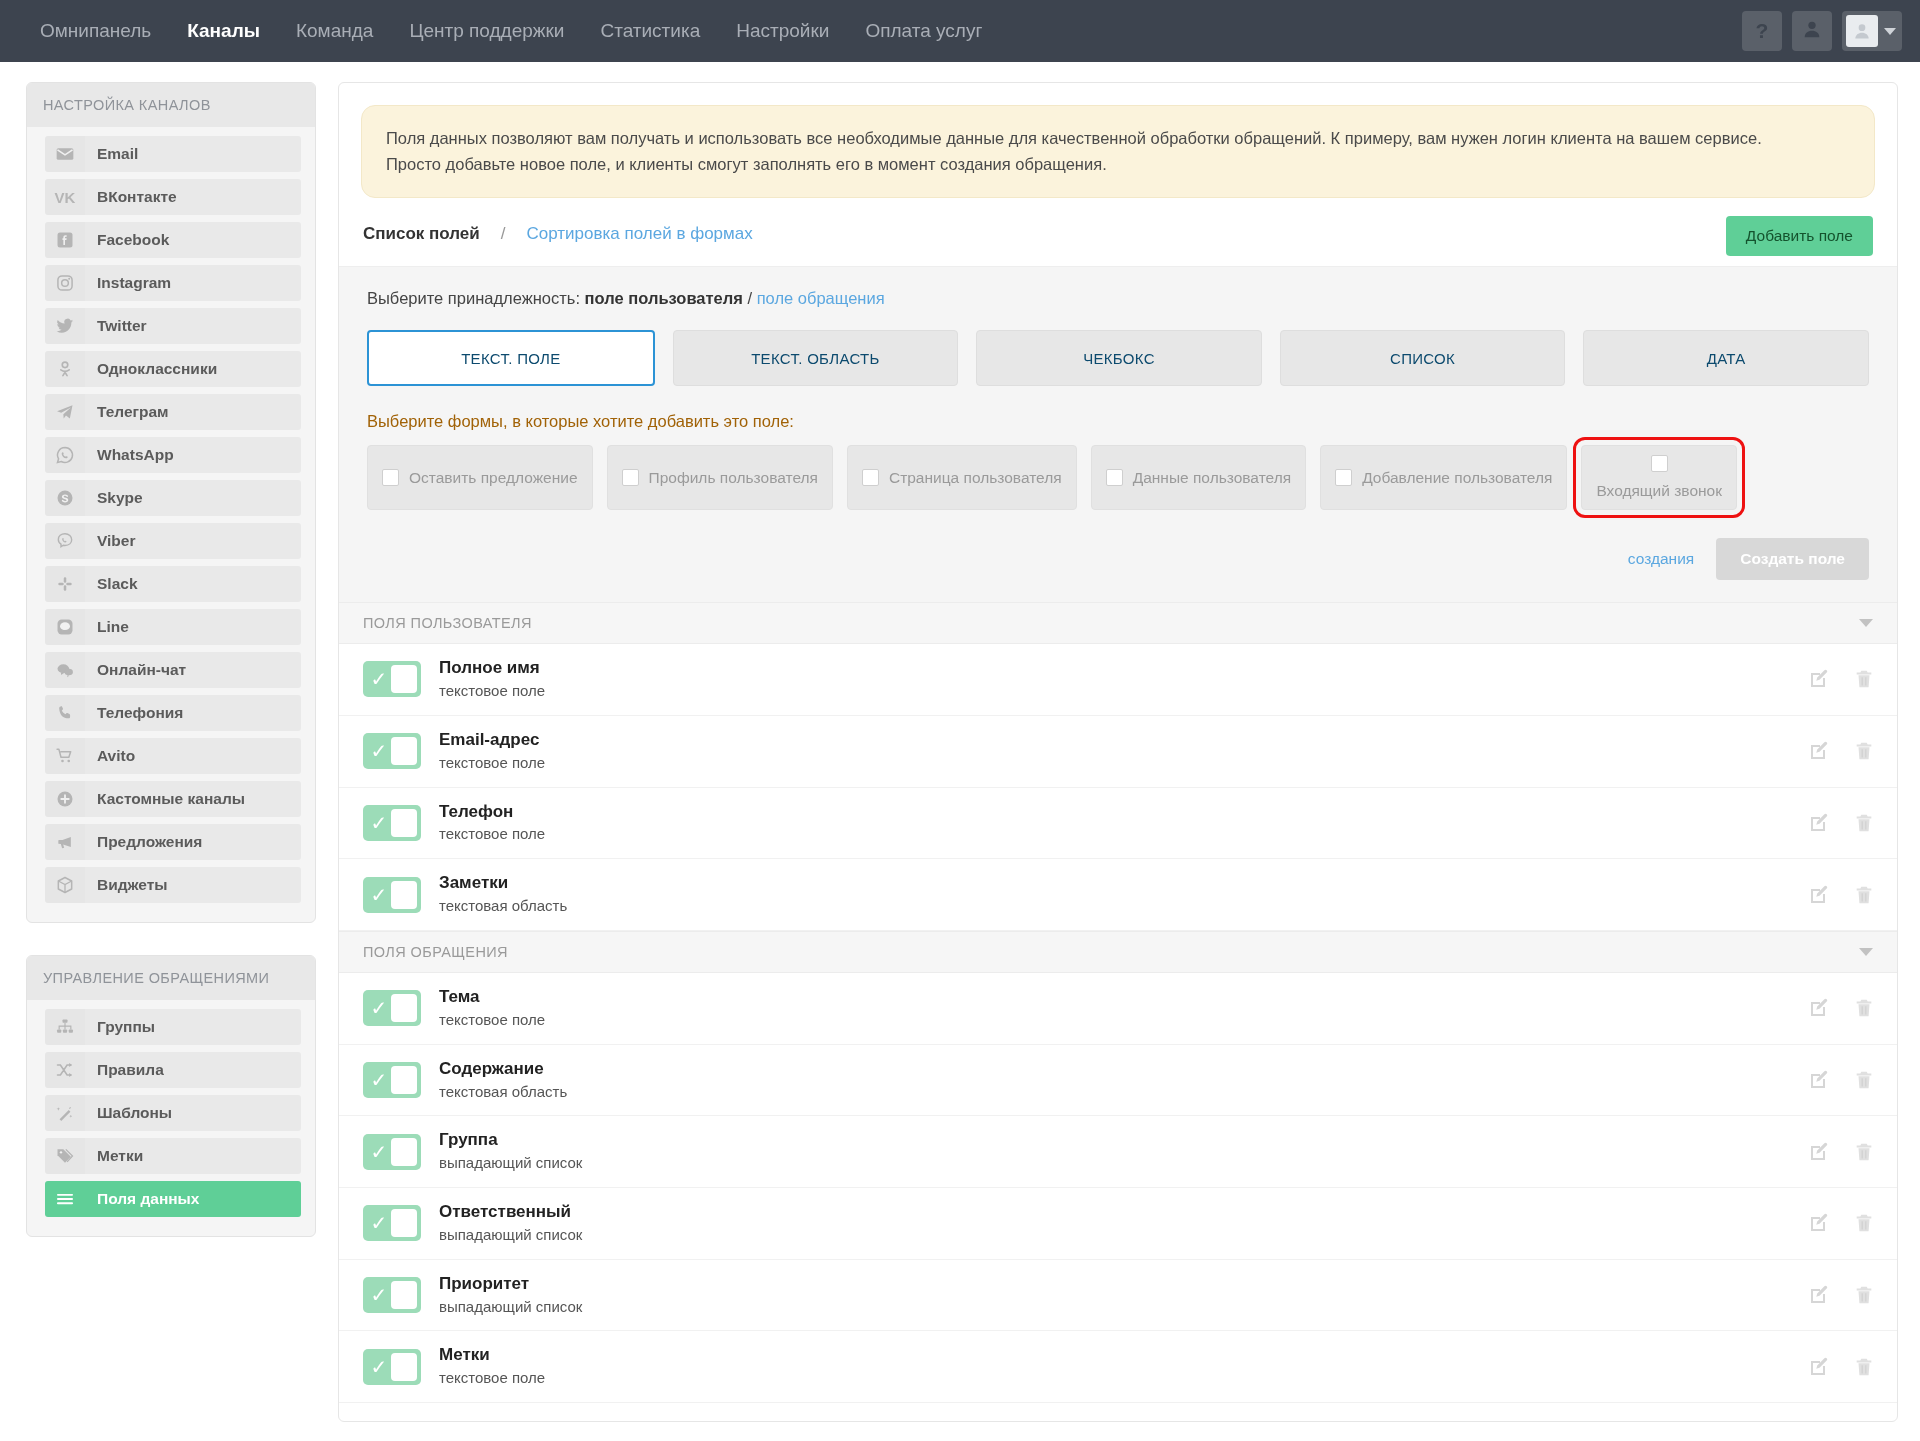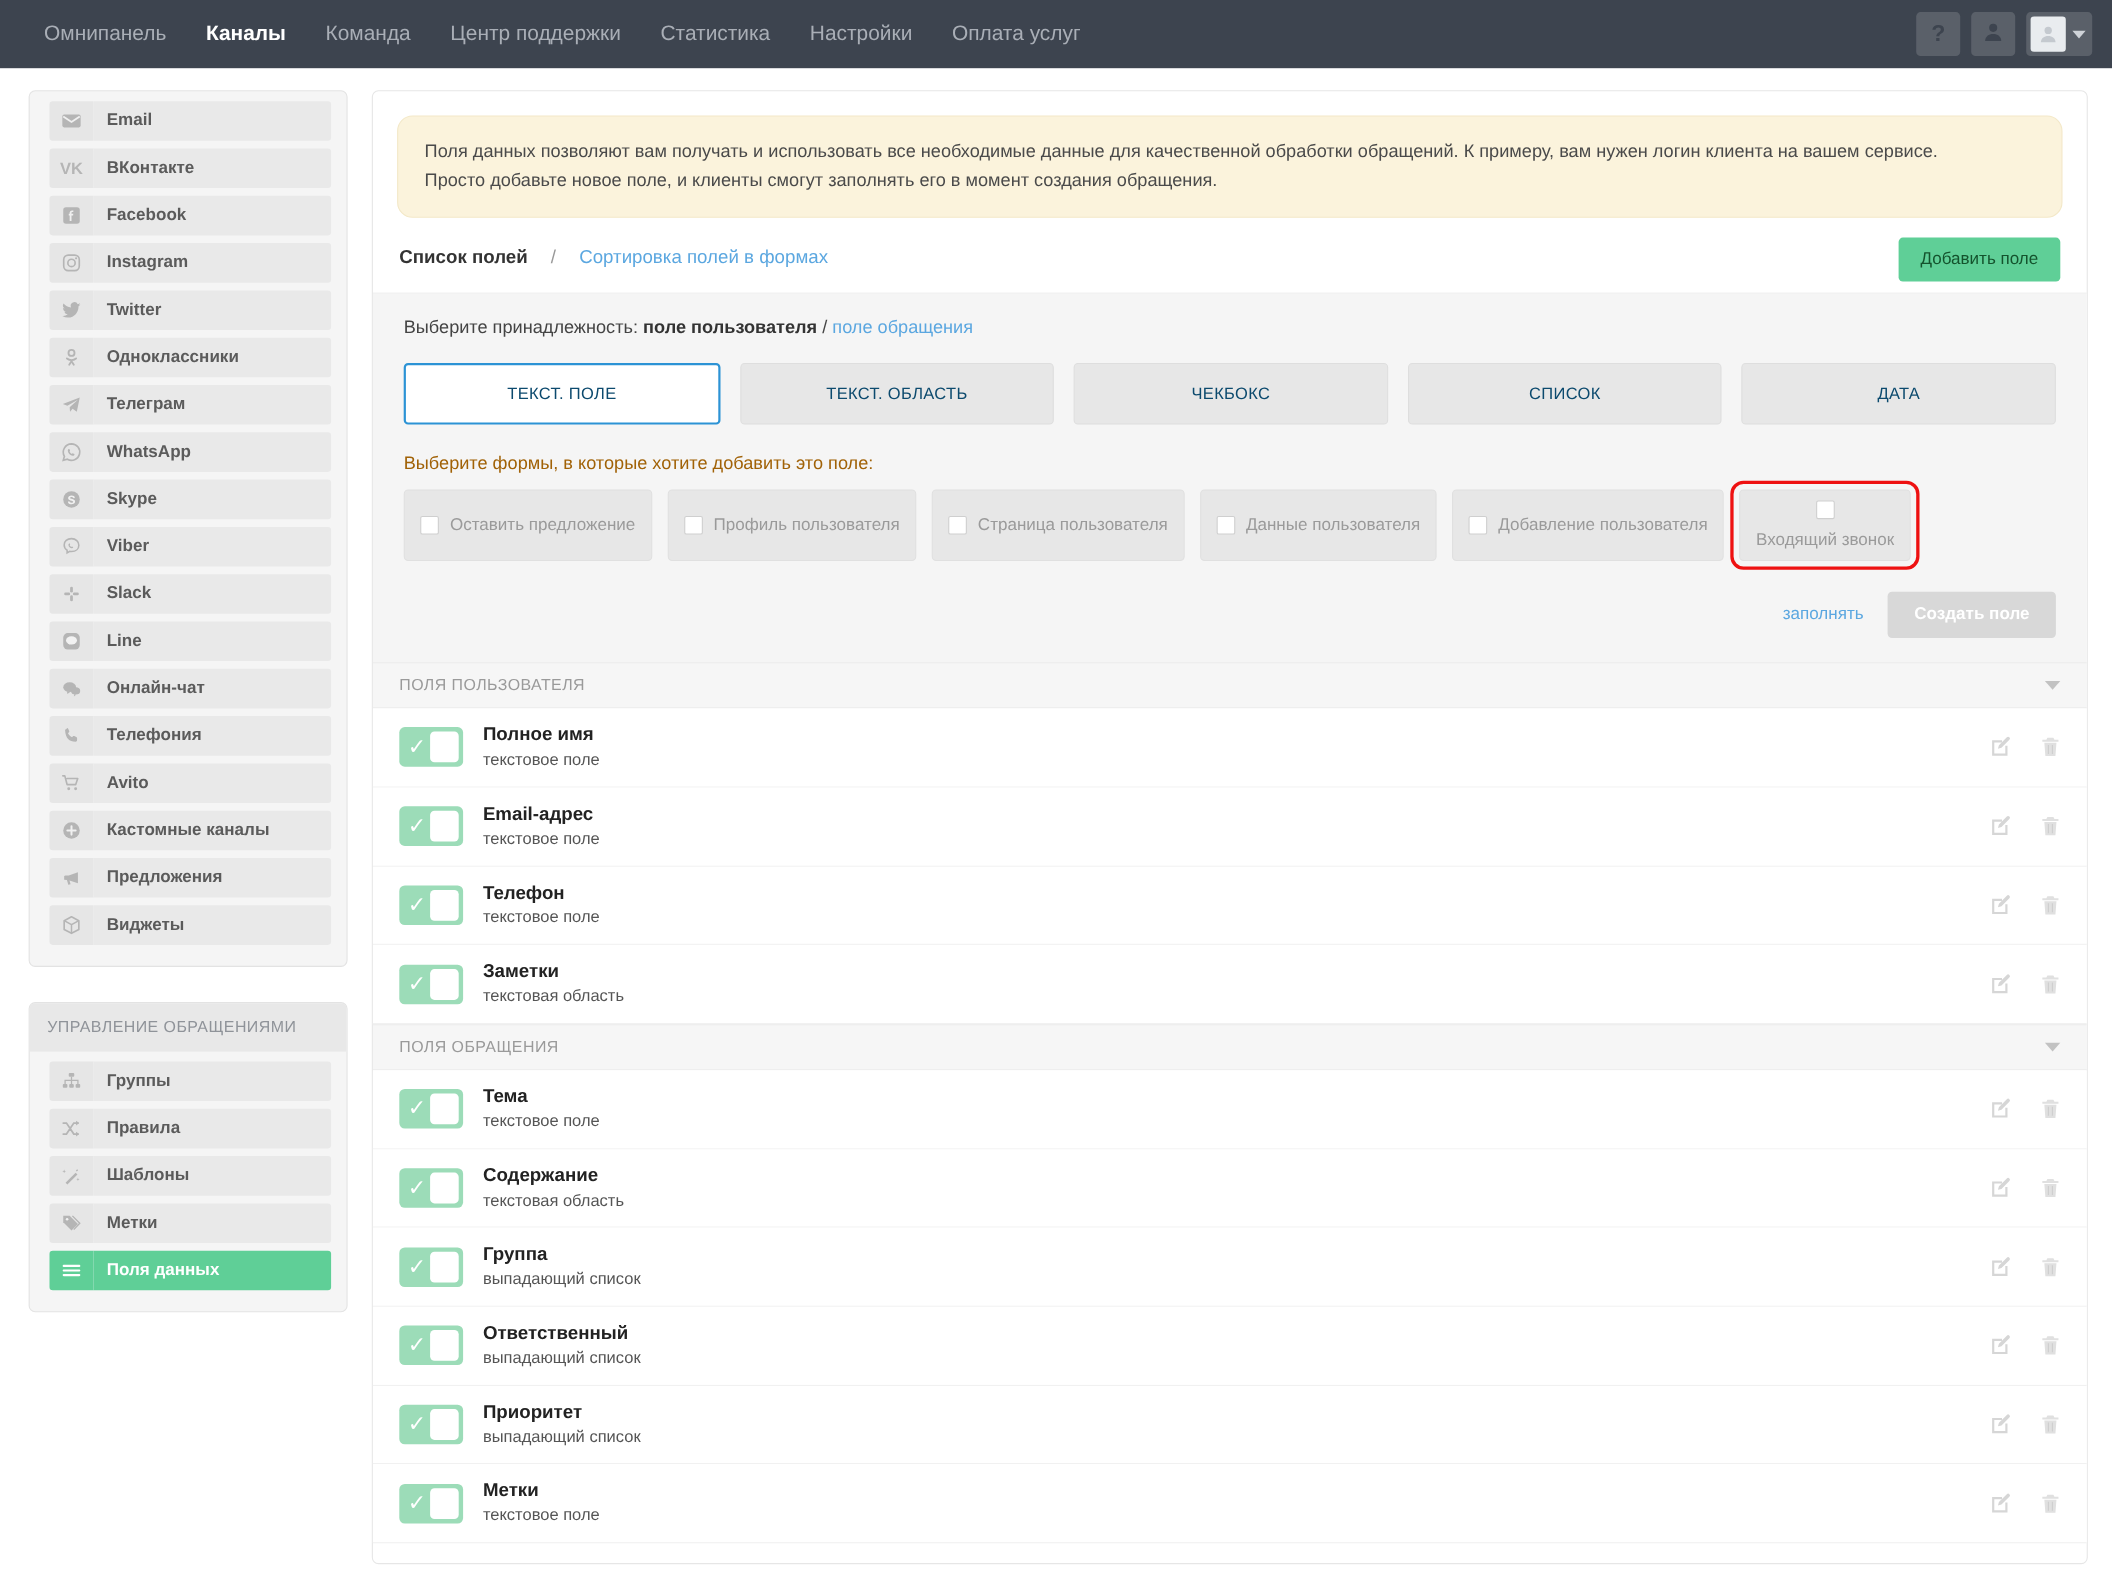--- a/index.html
+++ b/index.html
@@ -292,20 +292,21 @@
       </span>
       <span class="caret-down"></span>
     </div>
   </div>
 </div>
 
 <div class="page">
 
   <div class="sidebar" id="sidebar">
       <div class="panel">
+        <div class="panel-head">НАСТРОЙКА КАНАЛОВ</div>
         <div class="panel-body">
           <div class="side-item">
             <div class="ic">
               <svg width="20" height="20" viewBox="0 0 24 24">
                 <rect x="2" y="5" width="20" height="14" rx="2" fill="#b5b5b5"></rect>
                 <path d="M3 7l9 6 9-6" stroke="#f0f0f0" stroke-width="2" fill="none"></path>
               </svg>
             </div>
             <div class="lbl">Email</div>
           </div>
@@ -573,21 +574,21 @@
             <span class="box"></span>
             <span>Добавление пользователя</span>
           </div>
           <div class="form-chip highlighted">
             <span class="box"></span>
             <span>Входящий звонок</span>
           </div>
         </div>
 
       <div class="creator-actions">
-        <span class="link-cancel">заполнять</span>
+        <span class="link-cancel">создания</span>
         <button class="btn-disabled">Создать поле</button>
       </div>
     </div>
 
     <div id="field-groups">
         <div class="group-head">
           <span>ПОЛЯ ПОЛЬЗОВАТЕЛЯ</span>
           <span class="chev"></span>
         </div>
         <div class="field-row">

